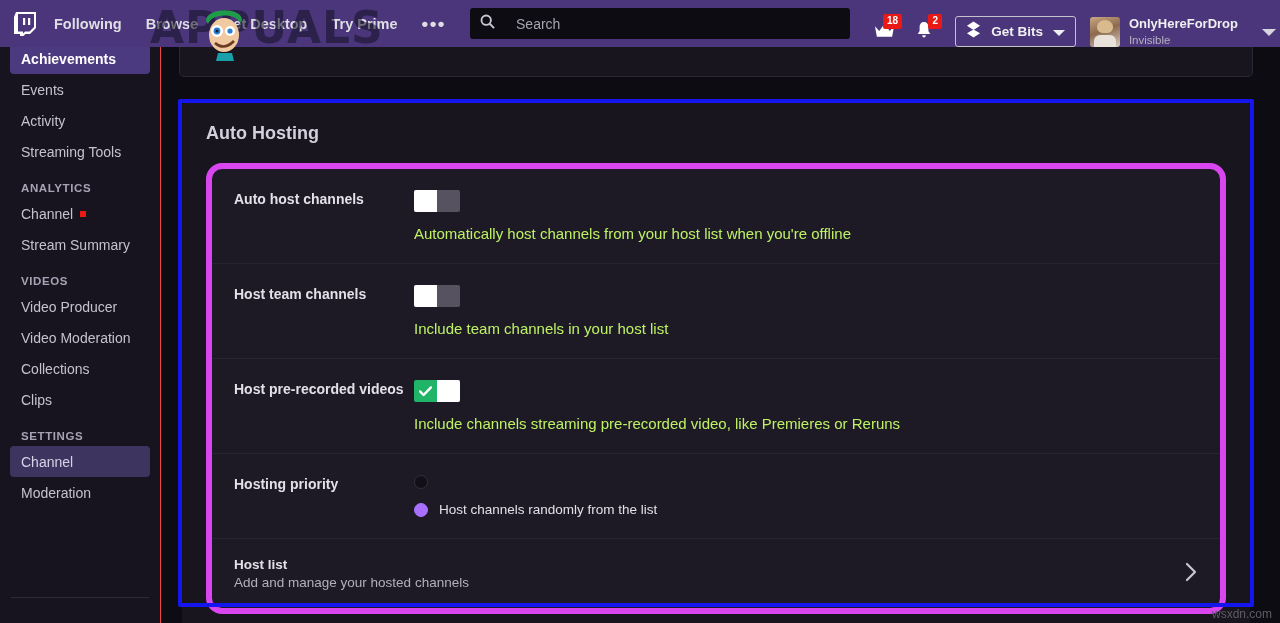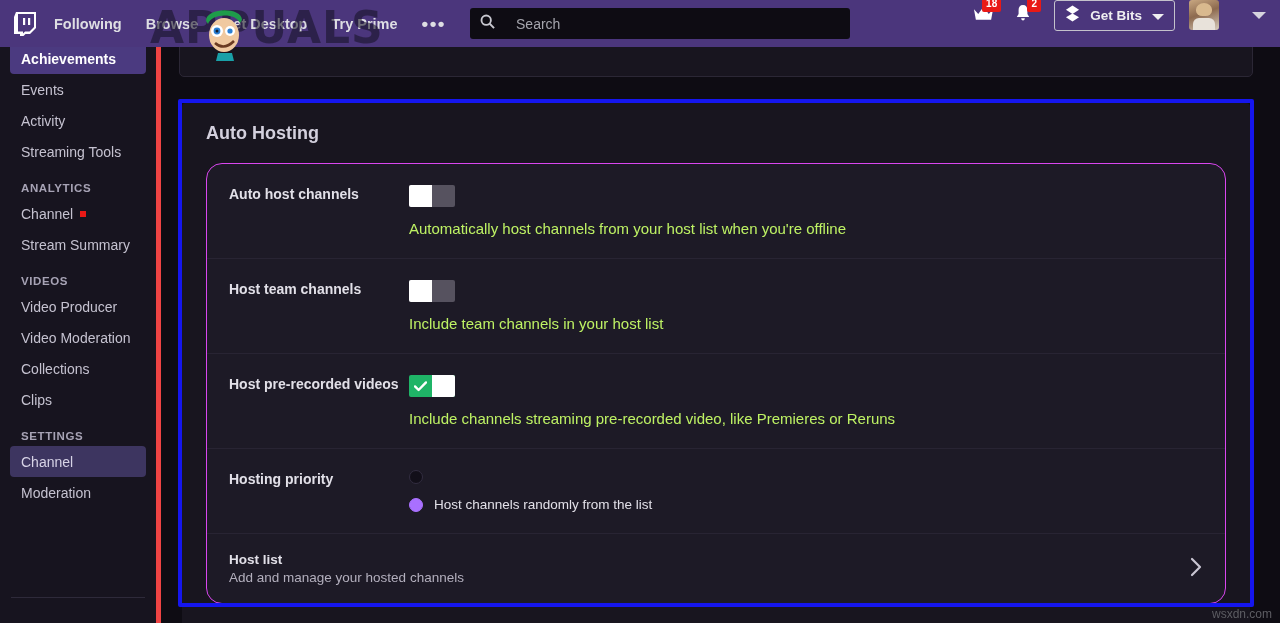--- a/index.html
+++ b/index.html
@@ -66,23 +66,22 @@
     font-family: "Liberation Sans", sans-serif;
     font-size: 14px;
     width: 100%;
     margin-left: 21px;
   }
   #search-input::placeholder { color: #a5a5ad; }
 
   #nav-right {
     margin-left: auto;
     display: flex;
-    align-items: flex-start;
+    align-items: flex-end;
     height: 100%;
-    padding-right: 10px;
   }
   .icon-badge-wrap {
     position: relative;
     width: 34px; height: 30px;
     display: flex; align-items: center; justify-content: center;
     margin-right: 6px;
     cursor: pointer;
   }
   .badge {
     position: absolute;
@@ -183,21 +182,21 @@
     font-family: "Liberation Sans", sans-serif;
     pointer-events: none;
   }
 
   
   #sidebar {
     position: absolute;
     left: 0; top: 43px;
     width: 161px; height: 580px;
     background: #17141f;
-    border-right: 5px solid #ef4444;
+    border-right: 1px solid #ef4444;
     padding-top: 0px;
     overflow: hidden;
     z-index: 10;
   }
   .side-item {
     height: 31px;
     display: flex;
     align-items: center;
     margin: 0 10px;
     padding: 0 11px;
@@ -278,21 +277,21 @@
   #panel-title {
     color: #d3d0dd;
     font-size: 18px;
     font-weight: 700;
     padding: 20px 0 0 24px;
   }
 
   #rows {
     margin: 19px 24px 0 24px;
     background: #1d1a26;
-    border: 1px solid #d946ef;
+    border: 6px solid #d946ef;
     border-radius: 16px;
   }
   .row {
     display: flex;
     padding: 21px 0 21px 22px;
     border-bottom: 1px solid #282433;
     position: relative;
   }
   .row:last-child { border-bottom: none; }
   .row-label {
@@ -428,20 +427,24 @@
       <span id="getbits-label">Get Bits</span>
       <span>
         <svg width="12" height="8" viewBox="0 0 12 8">
             <path d="M0 1 L6 7 L12 1 Z" fill="#efeff1"></path>
           </svg>
       </span>
     </div>
 
     <div id="user-area">
       <div id="avatar"></div>
+      <div id="user-text">
+        <div id="user-name">OnlyHereForDrop</div>
+        <div id="user-status">Invisible</div>
+      </div>
       <span id="user-caret">
         <svg width="14" height="9" viewBox="0 0 14 9">
             <path d="M0 1 L7 8 L14 1 Z" fill="#d6d4de"></path>
           </svg>
       </span>
     </div>
   </div>
 </div>
 
 <div id="watermark-appuals">APPUALS</div>

